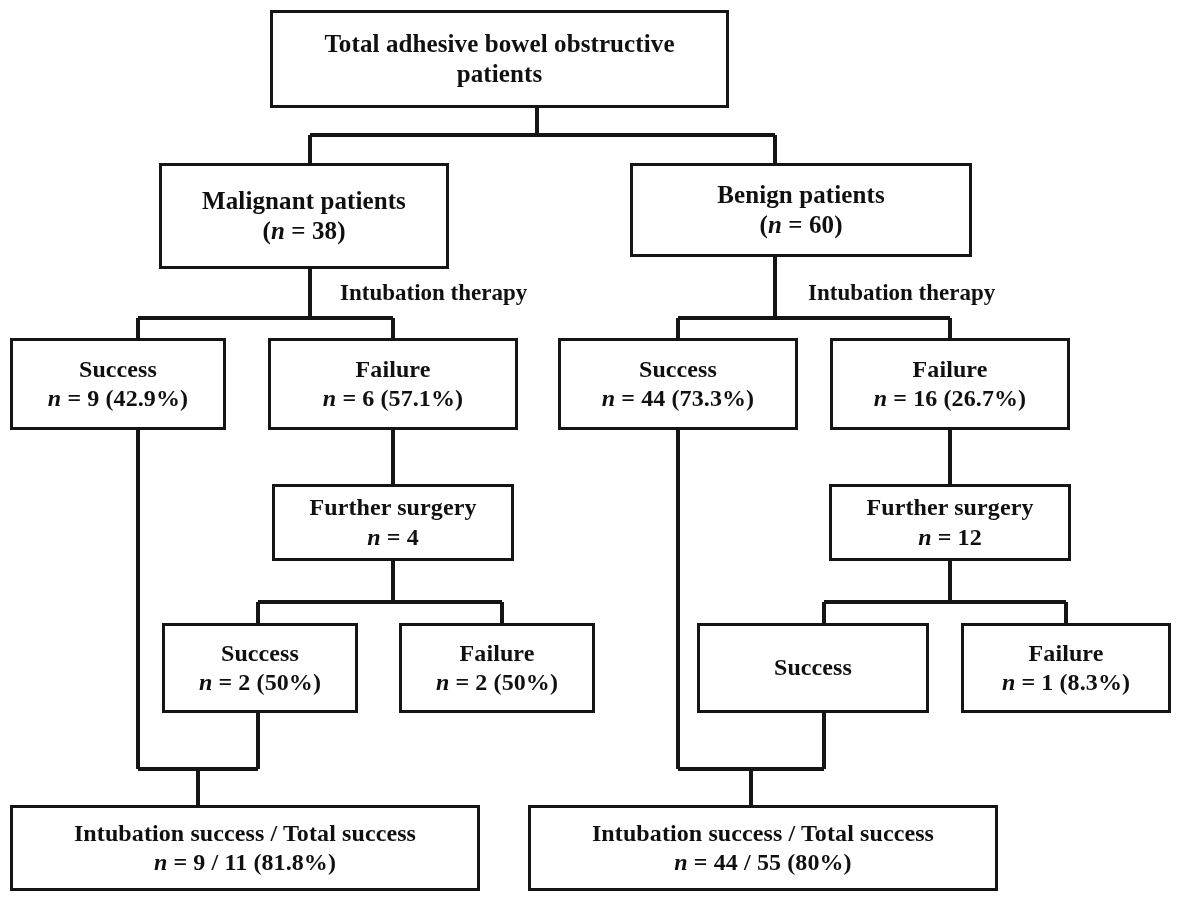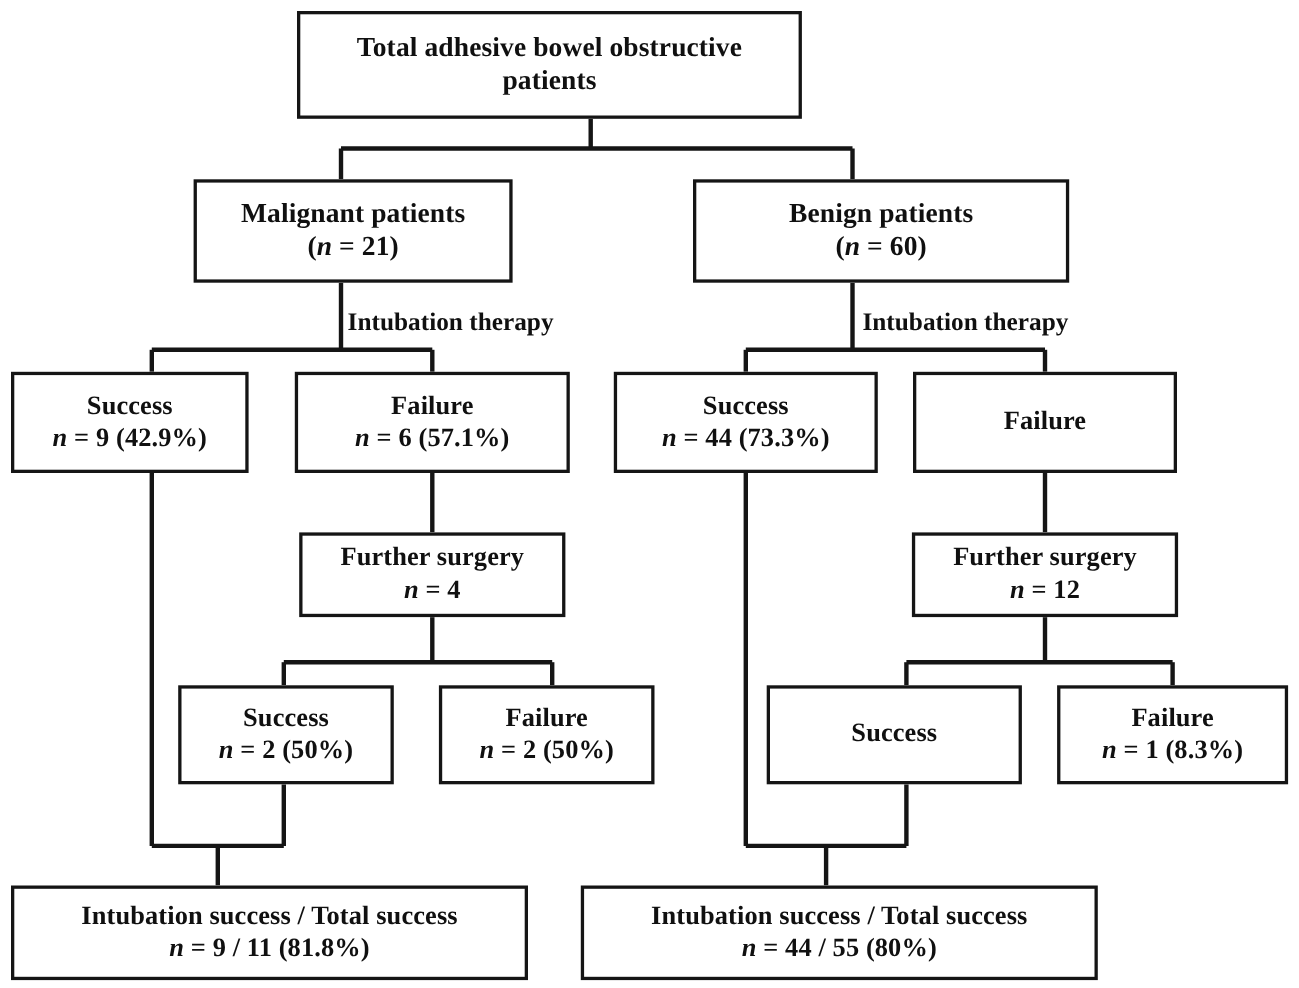--- a/index.html
+++ b/index.html
@@ -49,20 +49,21 @@
   .node-lg { font-size: 25px; }
   .node-md { font-size: 24px; }
   .edge-label {
     position: absolute;
     font-family: "Liberation Serif", "DejaVu Serif", serif;
     font-weight: bold;
     font-size: 23px;
     color: #101010;
     white-space: nowrap;
     background: transparent;
+    margin-left: 24px;
   }
   .it { font-style: italic; }
 </style>
 </head>
 <body>
 
 <div id="canvas">
 
   <svg id="connectors" viewBox="0 0 1181 898" xmlns="http://www.w3.org/2000/svg">
     <g stroke="#151515" stroke-width="4" fill="none" stroke-linecap="butt">
@@ -106,23 +107,23 @@
       <path d="M 678,769 L 824,769"></path>
       <path d="M 751,769 L 751,805"></path>
     </g>
   </svg>
 
   <div class="node node-lg" style="left:270px; top:10px; width:459px; height:98px;">
     <span class="ln">Total adhesive bowel obstructive</span>
     <span class="ln sub">patients</span>
   </div>
 
-  <div class="node node-lg" style="left:176px; top:163px; width:290px; height:94px;">
+  <div class="node node-lg" style="left:159px; top:163px; width:290px; height:106px;">
     <span class="ln">Malignant patients</span>
-    <span class="ln sub"><span>(</span><span class="it">n</span><span> = 21)</span></span>
+    <span class="ln sub"><span>(</span><span class="it">n</span><span> = 38)</span></span>
   </div>
 
   <div class="node node-lg" style="left:630px; top:163px; width:342px; height:94px;">
     <span class="ln">Benign patients</span>
     <span class="ln sub"><span>(</span><span class="it">n</span><span> = 60)</span></span>
   </div>
 
   <div class="edge-label" style="left:316px; top:280px;">Intubation therapy</div>
   <div class="edge-label" style="left:784px; top:280px;">Intubation therapy</div>
 
@@ -136,20 +137,21 @@
     <span class="ln sub"><span class="it">n</span><span> = 6 (57.1%)</span></span>
   </div>
 
   <div class="node node-md" style="left:558px; top:338px; width:240px; height:92px;">
     <span class="ln">Success</span>
     <span class="ln sub"><span class="it">n</span><span> = 44 (73.3%)</span></span>
   </div>
 
   <div class="node node-md" style="left:830px; top:338px; width:240px; height:92px;">
     <span class="ln">Failure</span>
+    <span class="ln sub"><span class="it">n</span><span> = 16 (26.7%)</span></span>
   </div>
 
   <div class="node node-md" style="left:272px; top:484px; width:242px; height:77px;">
     <span class="ln">Further surgery</span>
     <span class="ln sub"><span class="it">n</span><span> = 4</span></span>
   </div>
 
   <div class="node node-md" style="left:829px; top:484px; width:242px; height:77px;">
     <span class="ln">Further surgery</span>
     <span class="ln sub"><span class="it">n</span><span> = 12</span></span>

